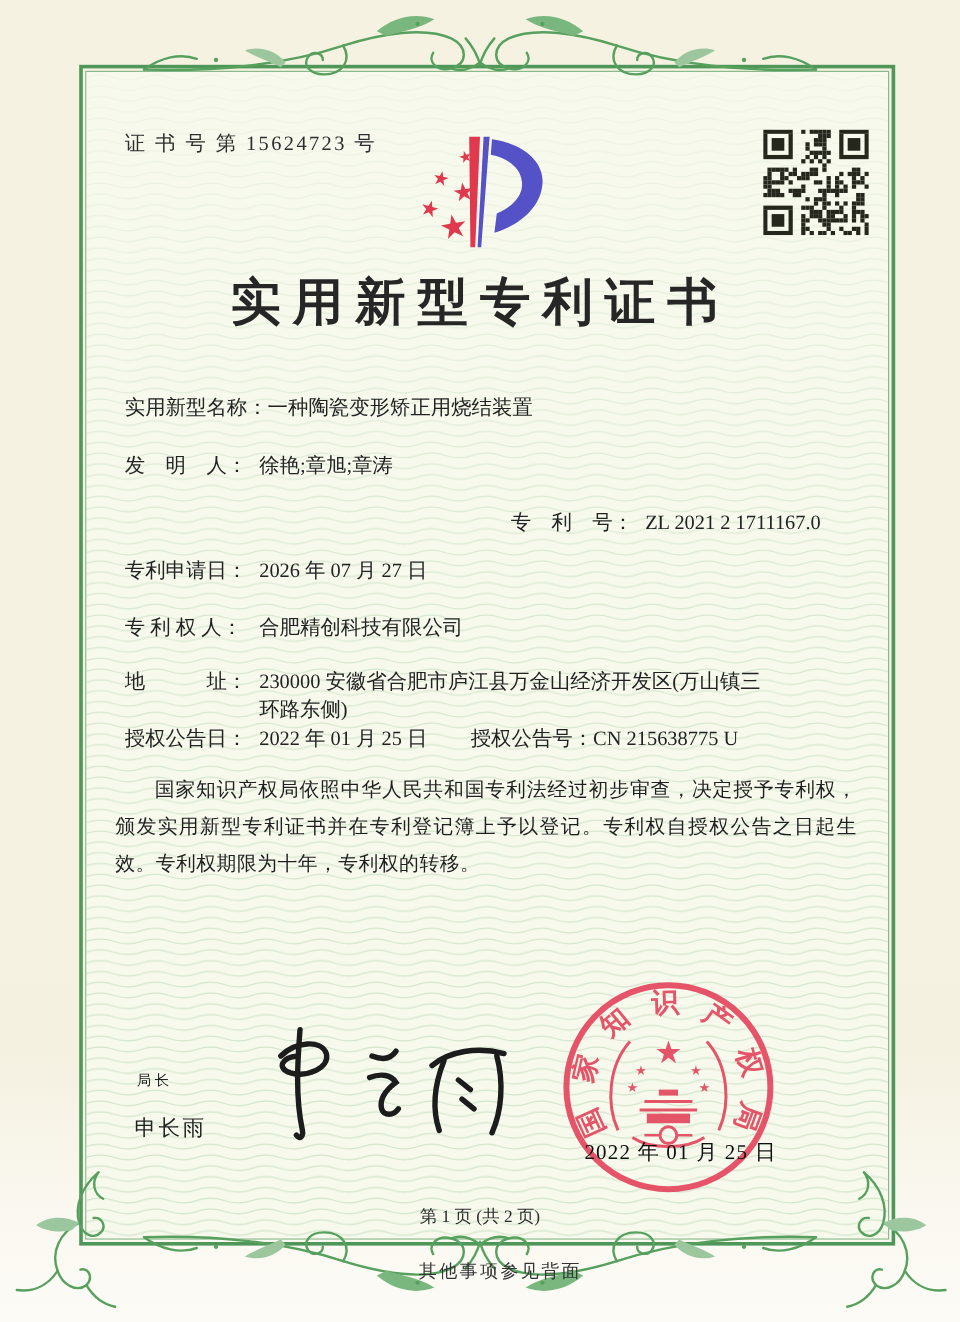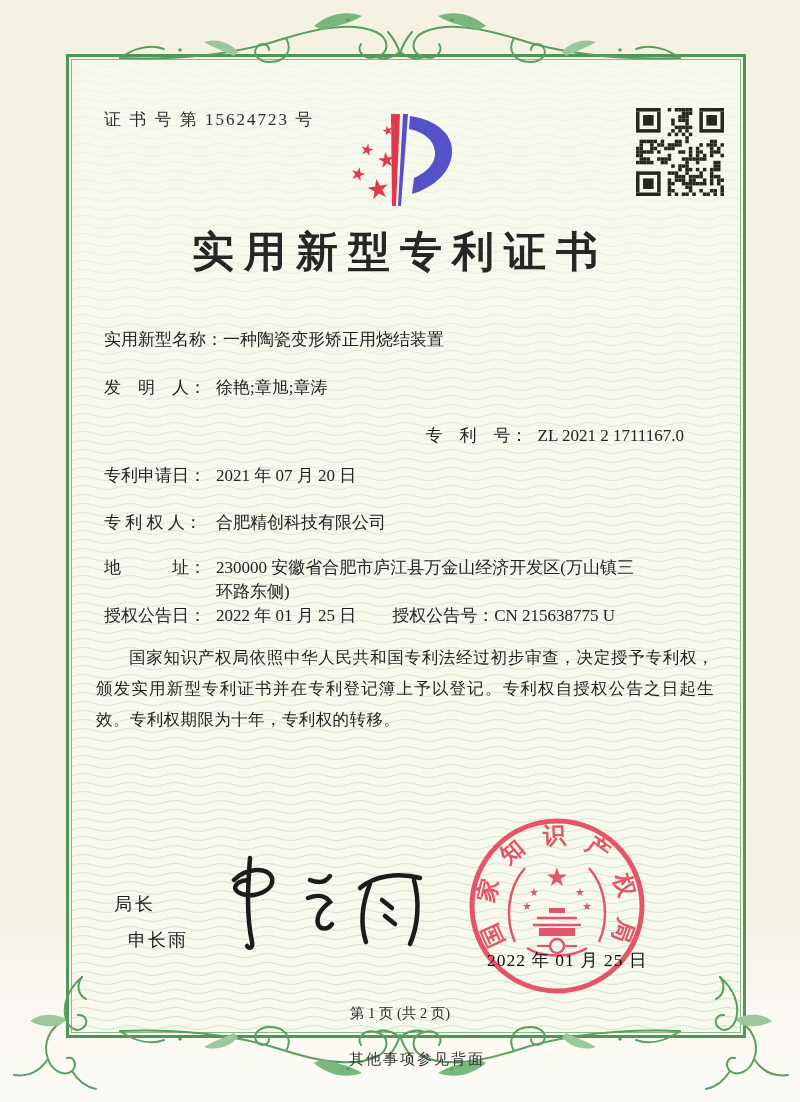--- a/index.html
+++ b/index.html
@@ -22,22 +22,22 @@
   .qr{position:absolute;left:636px;top:108px;width:88px;height:88px;}
   .title{position:absolute;left:0;top:224px;width:100%;text-align:center;
     font-size:42px;font-weight:bold;letter-spacing:10px;color:#262626;}
   .row{position:absolute;left:104px;width:580px;font-size:17px;line-height:24px;display:flex;}
   .row .lbl{flex:0 0 112px;white-space:nowrap;}
   .row .val{white-space:nowrap;}
   .row .val2{margin-left:36px;white-space:nowrap;}
   .addr-lines div{white-space:nowrap;}
   .paras{position:absolute;left:96px;top:642px;width:618px;font-size:16.5px;line-height:31px;color:#1f1f1f;}
   .paras p{margin:0;text-indent:2em;text-align:justify;letter-spacing:0.4px;}
-  .sig-title{position:absolute;left:114px;top:892px;font-size:18px;letter-spacing:3px;font-family:Liberation Sans, sans-serif;}
-  .sig-name{position:absolute;left:112px;top:928px;font-size:18px;letter-spacing:2px;font-family:Liberation Mono, monospace;margin-left:16px;}
+  .sig-title{position:absolute;left:114px;top:892px;font-size:12px;letter-spacing:3px;font-family:Liberation Sans, sans-serif;}
+  .sig-name{position:absolute;left:112px;top:928px;font-size:18px;letter-spacing:2px;font-family:Liberation Mono, monospace;}
   .sig-svg{position:absolute;left:222px;top:850px;width:215px;height:108px;}
   .seal{position:absolute;left:467px;top:816px;width:180px;height:180px;opacity:0.92;}
   .seal-date{position:absolute;left:487px;top:948px;width:170px;font-size:17.5px;letter-spacing:1px;color:#0f0f0f;white-space:nowrap;z-index:5;}
   .page-info{position:absolute;left:0;top:1004px;width:100%;text-align:center;font-size:14.5px;color:#2a2a2a;}
   .back-note{position:absolute;left:0;top:1050px;width:100%;text-align:center;font-size:15px;letter-spacing:2px;color:#333;margin-left:17px;}
 </style>
 </head>
 <body>
 
 <div class="page">
@@ -324,21 +324,21 @@
   <div class="row" style="top:376px;">
     <span class="lbl">发　明　人：</span>
     <span class="val">徐艳;章旭;章涛</span>
   </div>
   <div class="row" style="top:424px;justify-content:flex-end;">
     <span class="lbl">专　利　号：</span>
     <span class="val">ZL 2021 2 1711167.0</span>
   </div>
   <div class="row" style="top:464px;">
     <span class="lbl">专利申请日：</span>
-    <span class="val">2021 年 07 月 20 日</span>
+    <span class="val">2026 年 07 月 27 日</span>
   </div>
   <div class="row" style="top:511px;">
     <span class="lbl">专 利 权 人：</span>
     <span class="val">合肥精创科技有限公司</span>
   </div>
   <div class="row" style="top:556px;">
     <span class="lbl">地　　　址：</span>
     <span class="addr-lines">
       <div>230000 安徽省合肥市庐江县万金山经济开发区(万山镇三</div>
       <div>环路东侧)</div>

